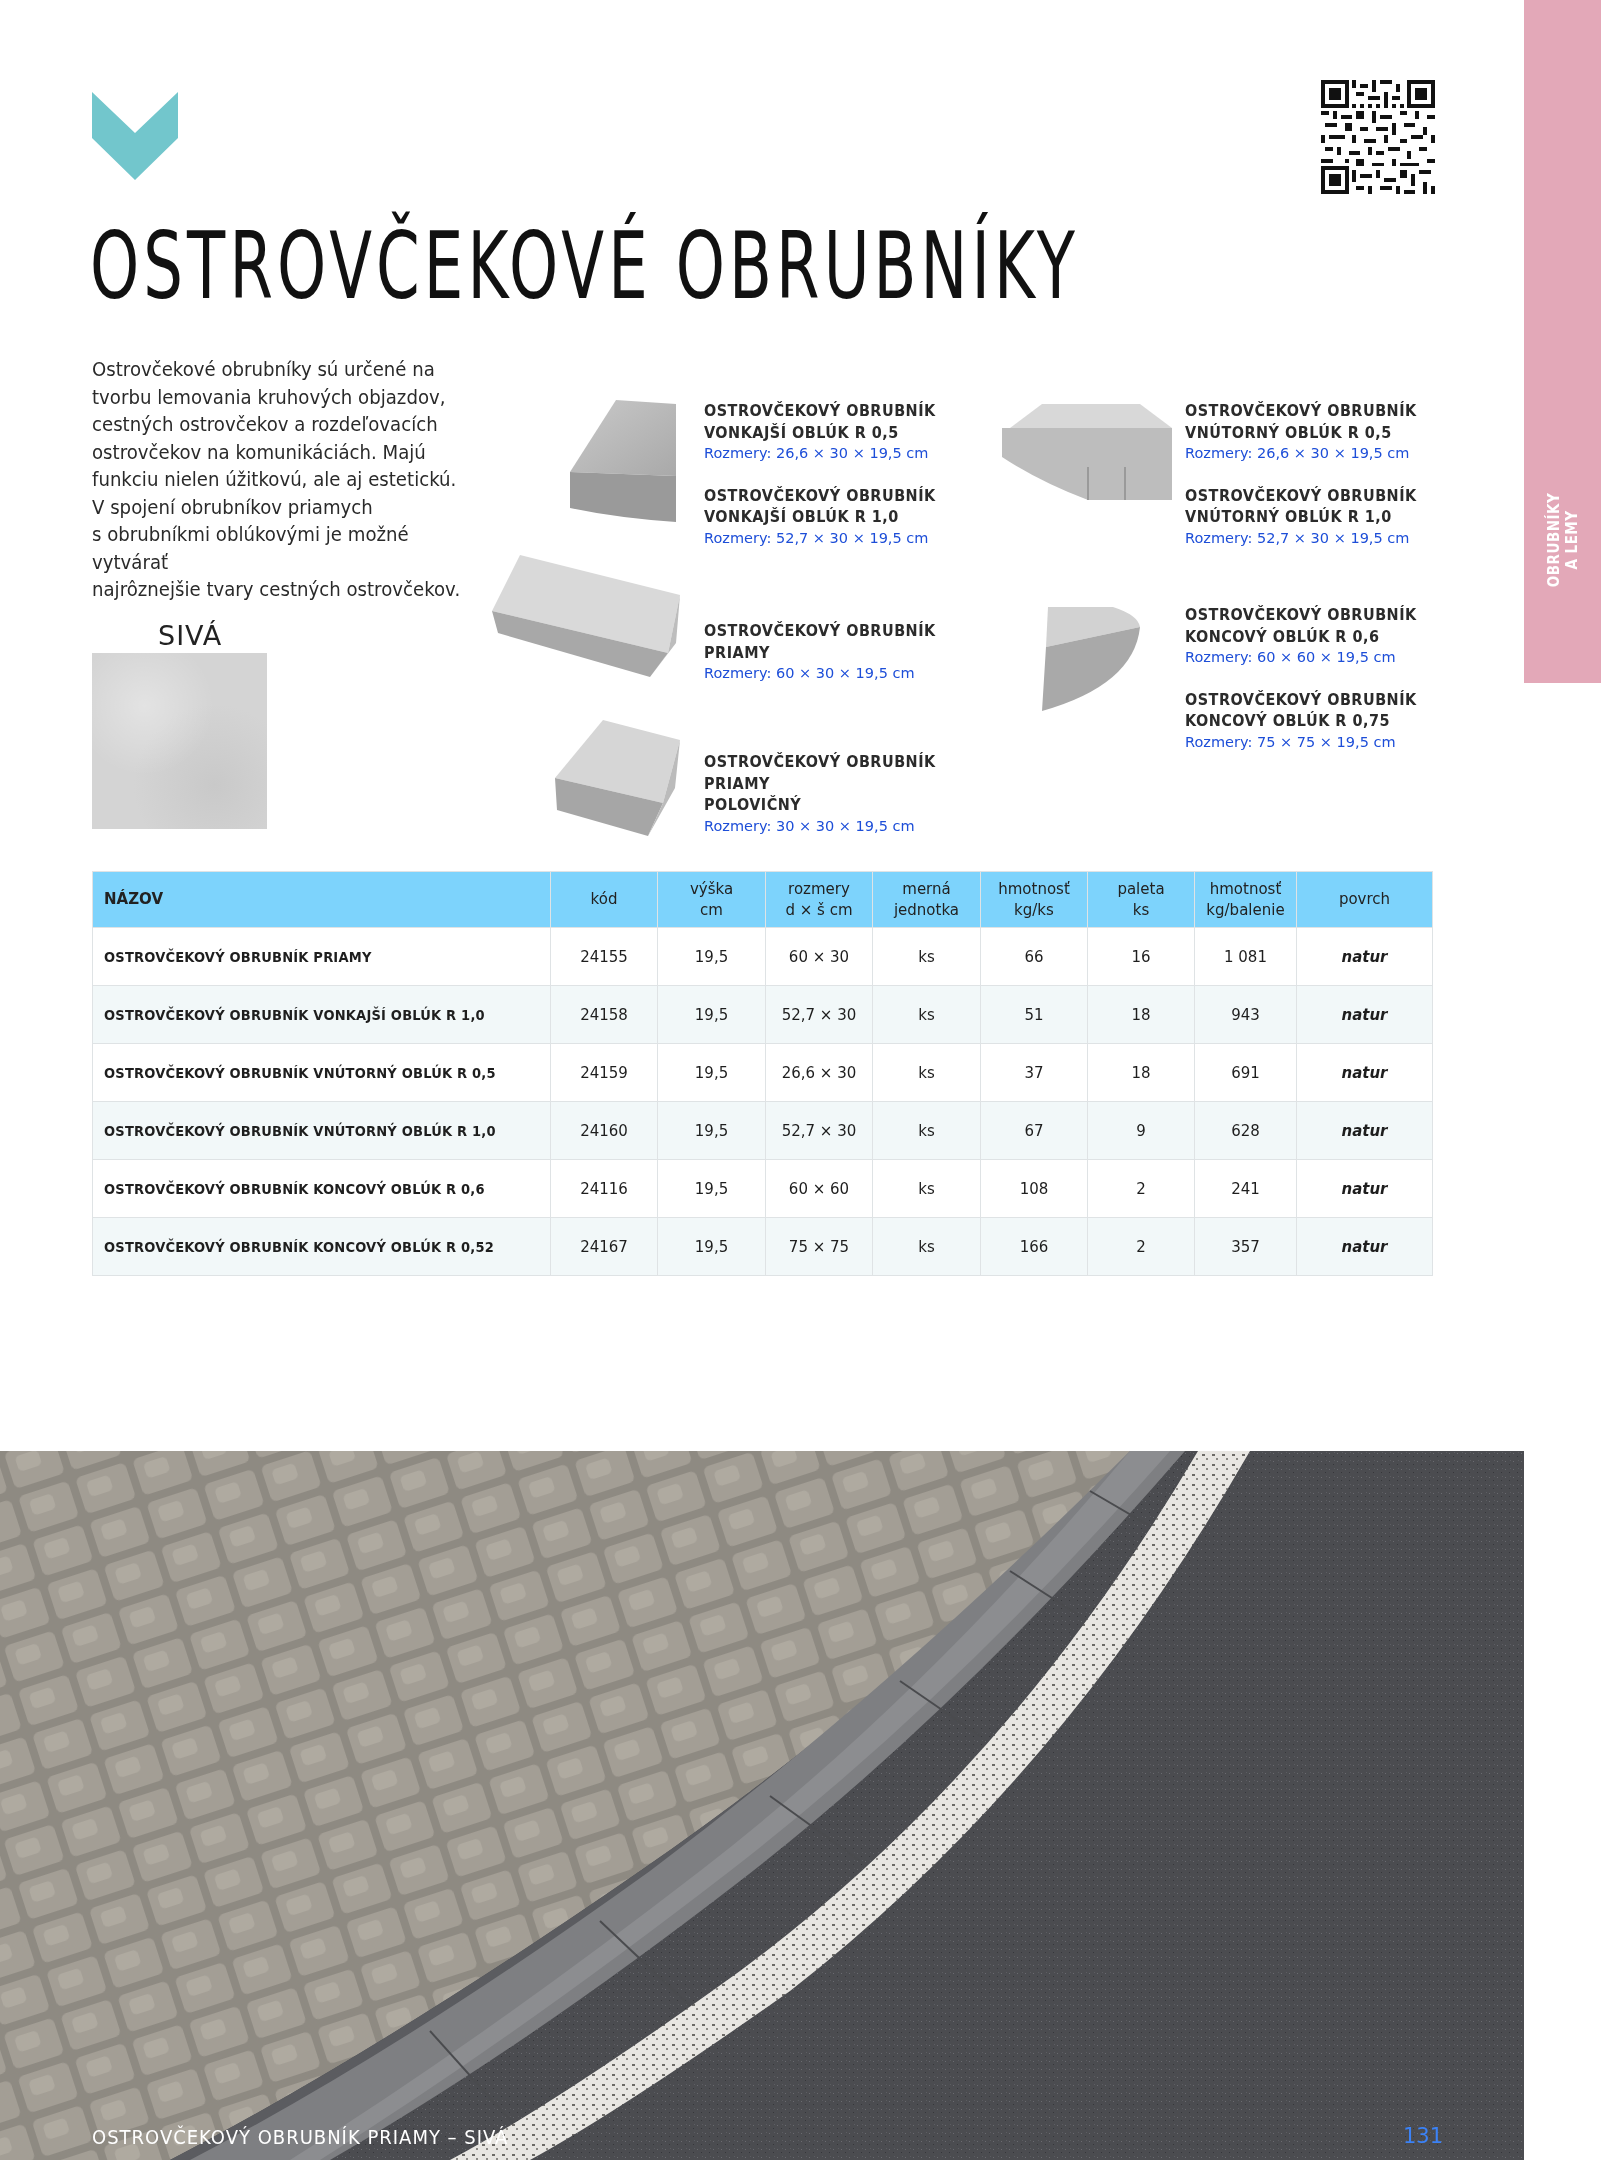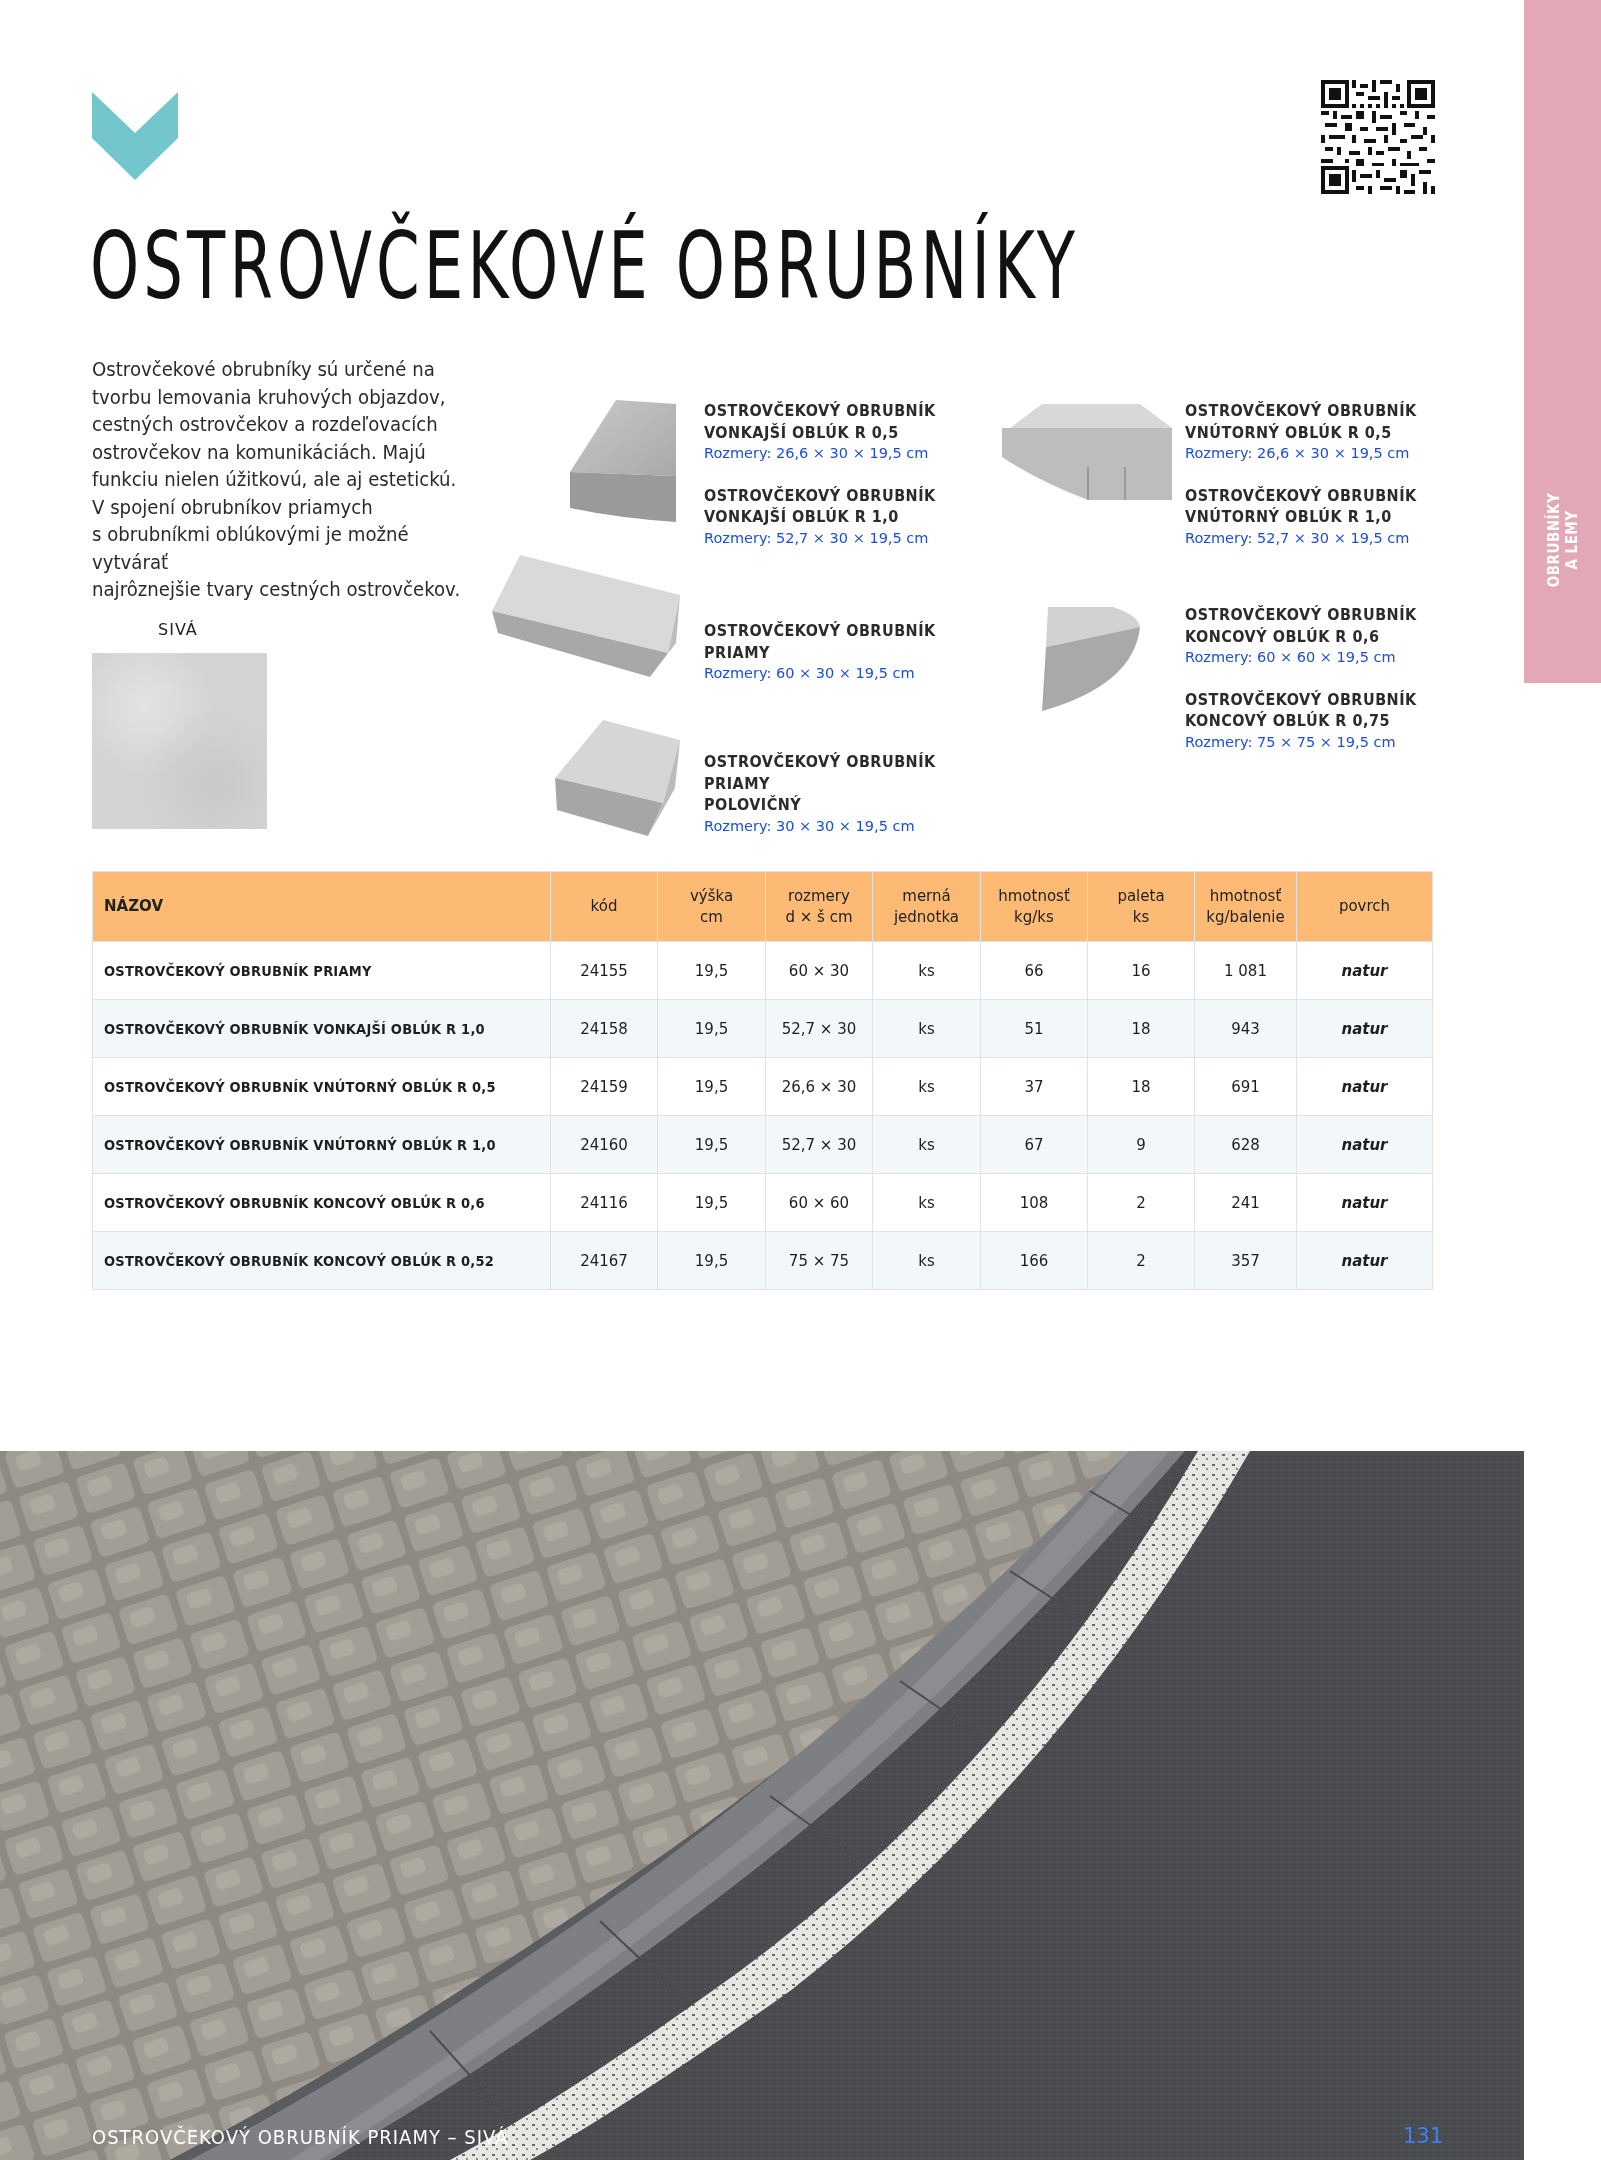--- a/index.html
+++ b/index.html
@@ -41,21 +41,21 @@
   }
 
   
   #intro {
     left:92px; top:356px; width:420px;
     font-size:19.5px; line-height:27.5px; color:#2a2a2a;
     transform:scaleX(0.93); transform-origin:left top;
   }
 
   
-  #swatch-label { left:158px; top:620px; font-size:16px; color:#222; letter-spacing:1px; }
+  #swatch-label { left:158px; top:620px; font-size:27px; color:#222; letter-spacing:1px; }
   #swatch {
     left:92px; top:653px; width:175px; height:176px;
     background:
       radial-gradient(circle at 30% 30%, rgba(255,255,255,0.35), rgba(255,255,255,0) 40%),
       radial-gradient(circle at 70% 75%, rgba(180,180,180,0.35), rgba(180,180,180,0) 45%),
       #d4d4d4;
   }
 
   
   .prod-img { position:absolute; }
@@ -71,21 +71,21 @@
 
   
   #spec-table {
     left:92px; top:871px; width:1340px;
     border-collapse:collapse; table-layout:fixed;
     font-size:15px; color:#1e1e1e;
   }
   #spec-table th, #spec-table td {
     border:1px solid #dfe3e5; text-align:center; vertical-align:middle; padding:0;
   }
-  #spec-table thead tr { height:70px; background:#fdba74; }
+  #spec-table thead tr { height:56px; background:#7dd3fc; }
   #spec-table th { font-weight:normal; font-size:15px; line-height:21px; color:#222; }
   #spec-table th.name-col { text-align:left; padding-left:11px; font-weight:bold; }
   #spec-table tbody tr { height:58px; }
   #spec-table tbody tr:nth-child(even) { background:#f2f8f9; }
   #spec-table td.name-col {
     text-align:left; padding-left:11px; font-weight:bold; font-size:14.5px;
     font-family:"DejaVu Sans Condensed","DejaVu Sans", sans-serif; letter-spacing:0.2px;
   }
   #spec-table td.surface { font-weight:bold;font-style:italic; }
 

